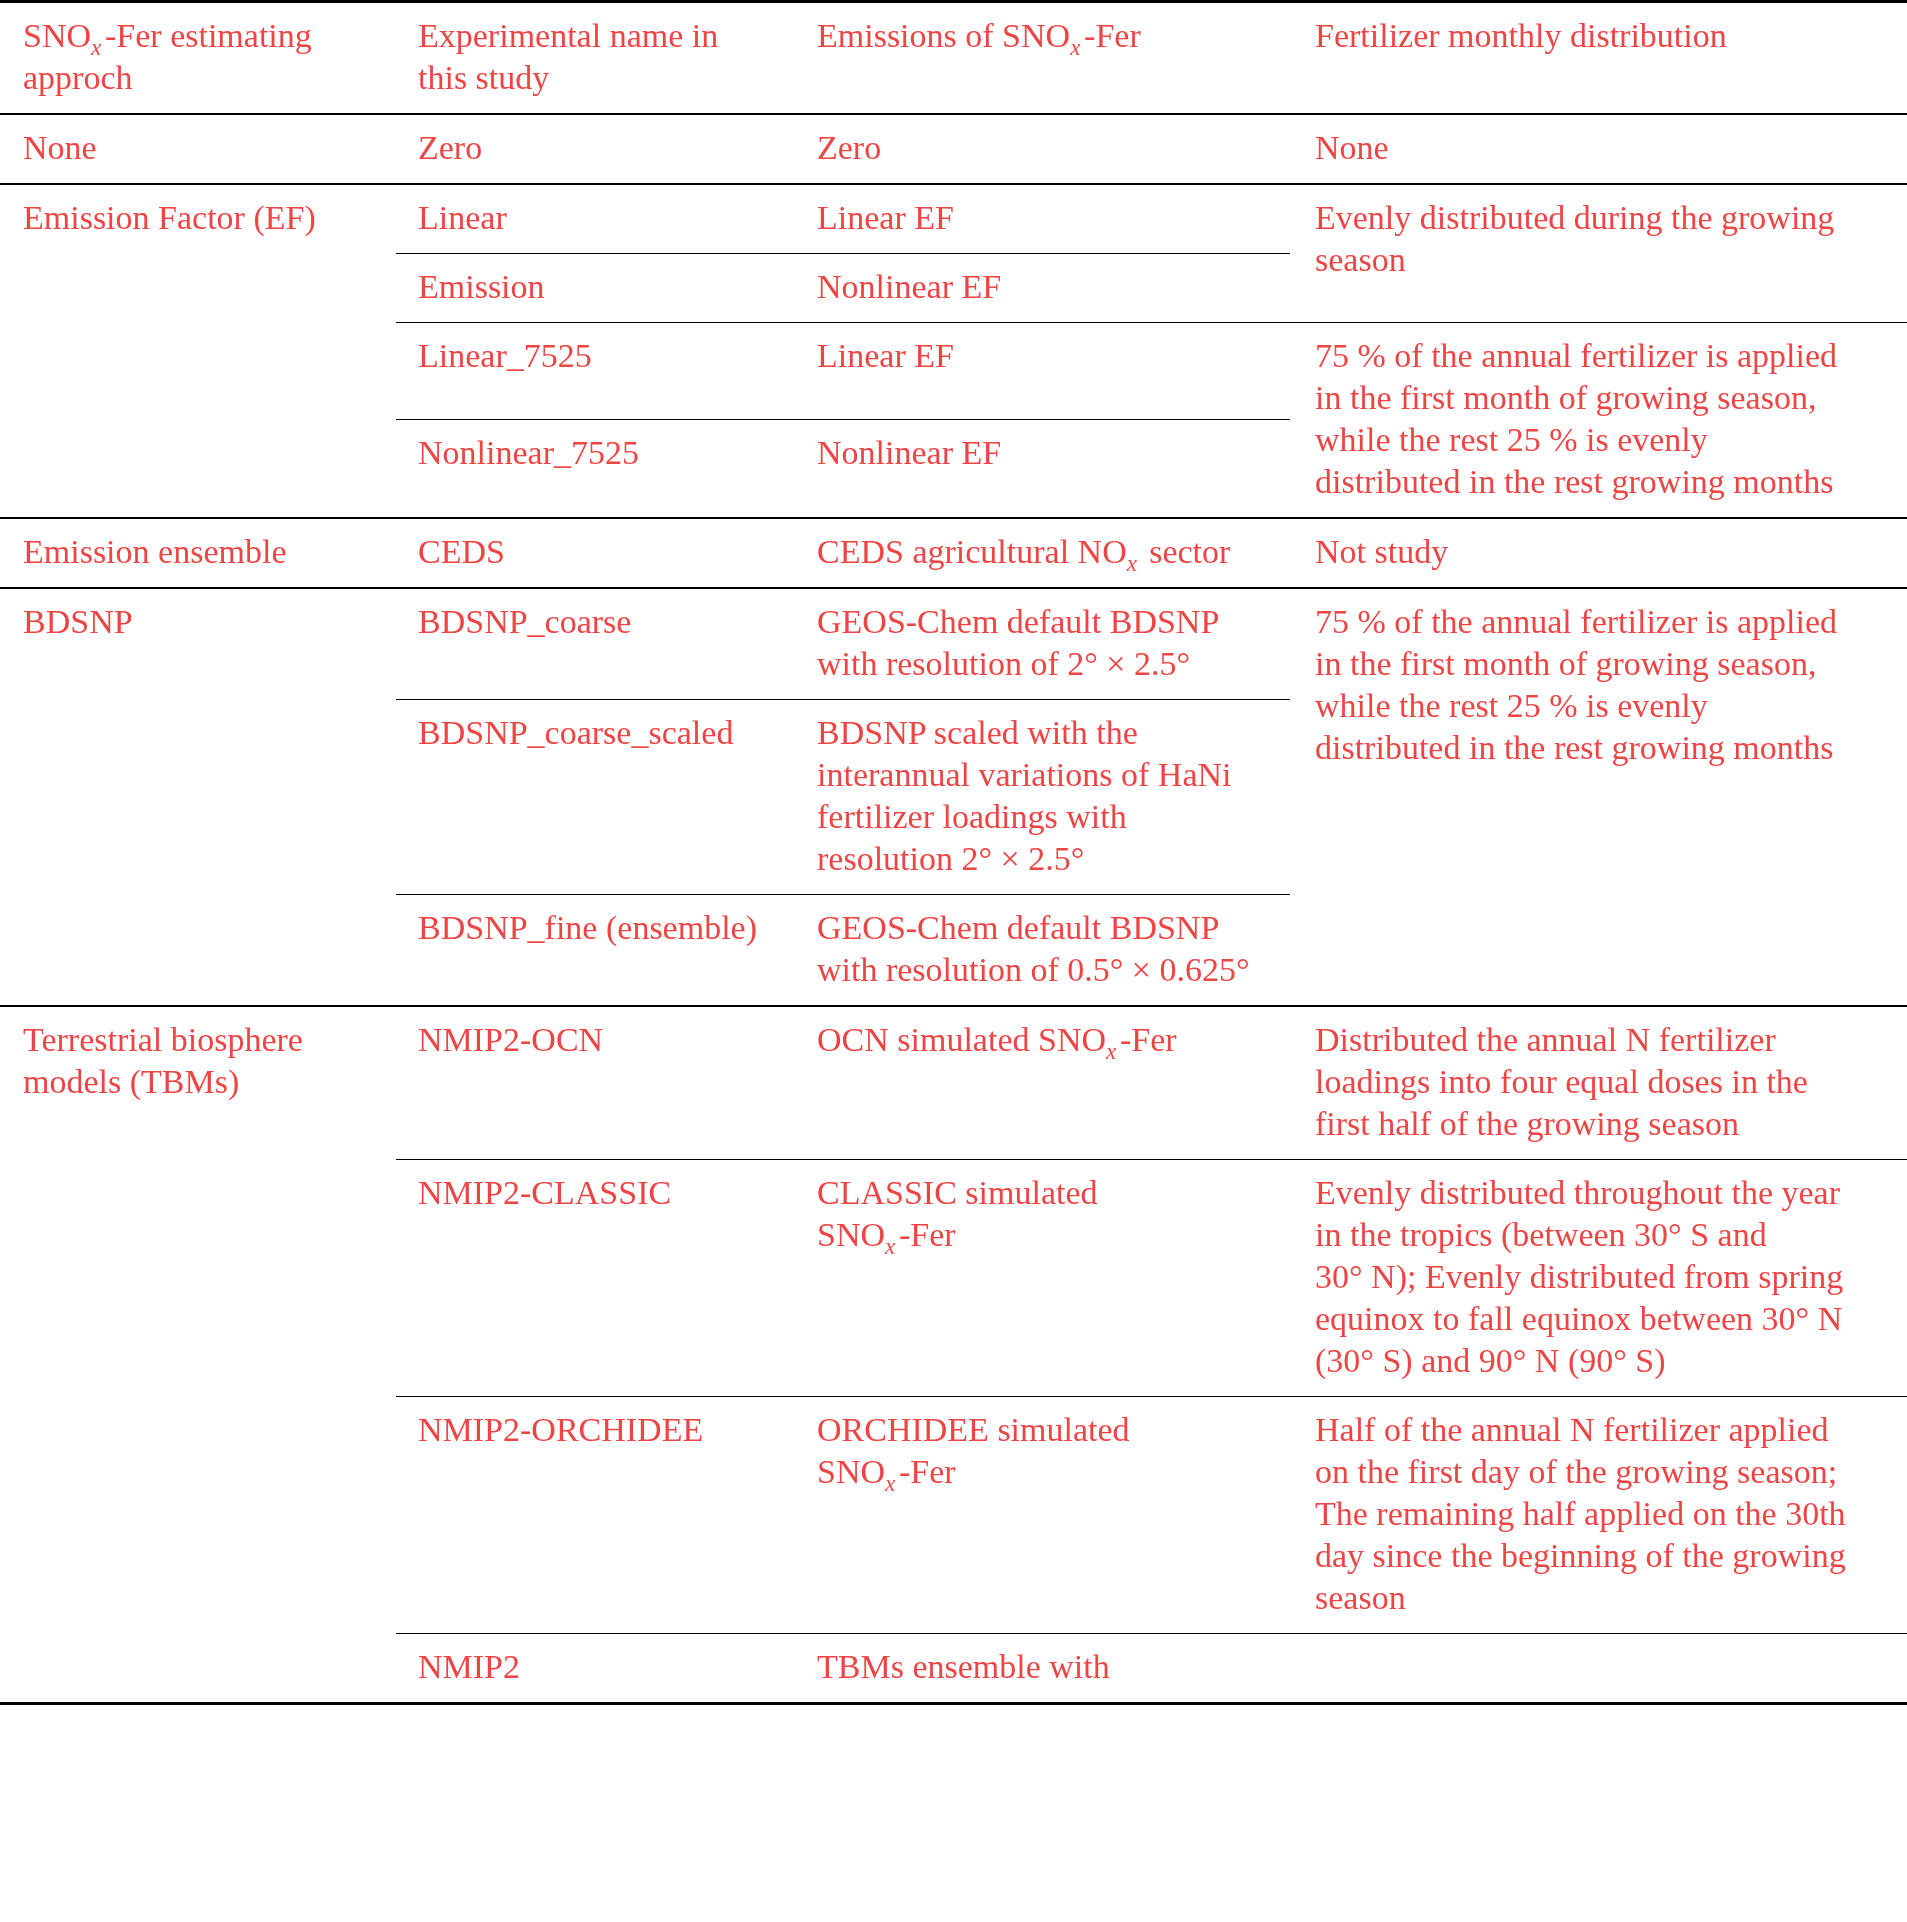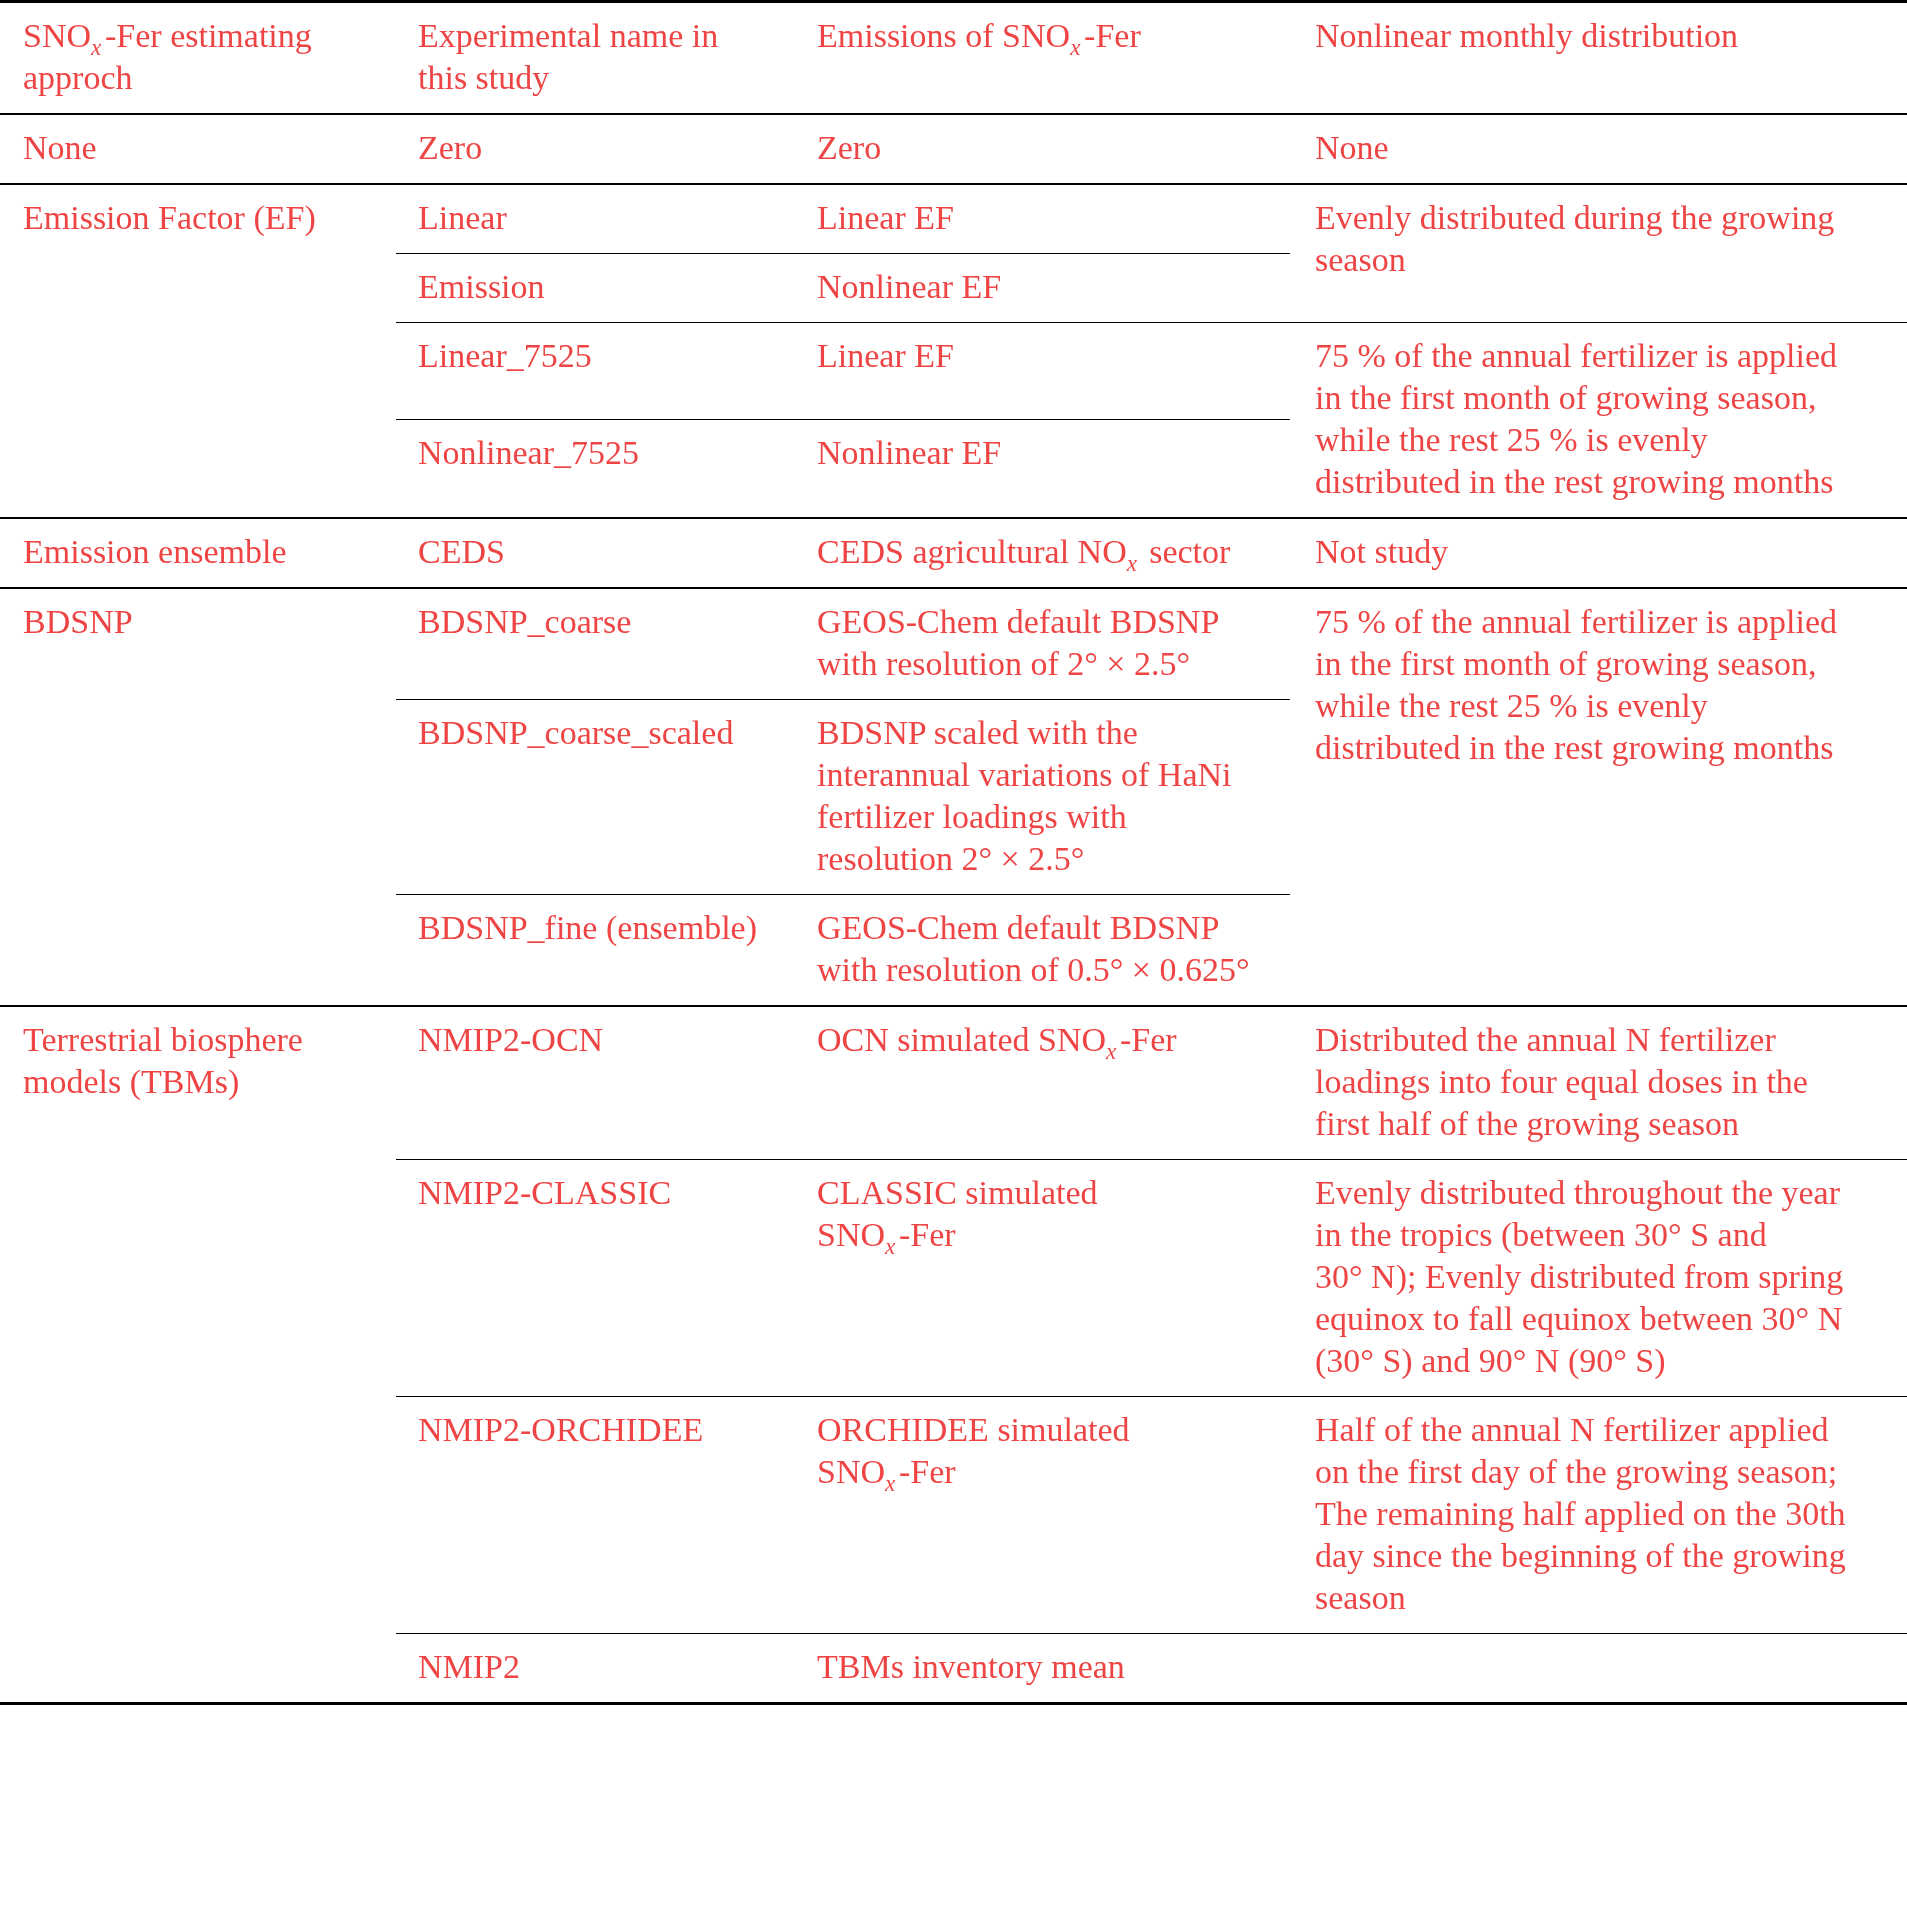--- a/index.html
+++ b/index.html
@@ -50,21 +50,21 @@
       <col style="width:396px">
       <col style="width:399px">
       <col style="width:495px">
       <col style="width:618px">
     </colgroup>
     <thead>
       <tr>
         <th class="c1 rule">SNO<sub>x</sub>-Fer estimating<br>approch</th>
         <th class="c2 rule">Experimental name in<br>this study</th>
         <th class="c3 rule">Emissions of SNO<sub>x</sub>-Fer</th>
-        <th class="c4 rule">Nonlinear monthly distribution</th>
+        <th class="c4 rule">Fertilizer monthly distribution</th>
       </tr>
     </thead>
     <tbody>
       <tr>
         <td class="c1 rule">None</td>
         <td class="c2 rule">Zero</td>
         <td class="c3 rule">Zero</td>
         <td class="c4 rule">None</td>
       </tr>
 
@@ -121,19 +121,19 @@
         <td class="c3 cl">CLASSIC simulated<br>SNO<sub>x</sub>-Fer</td>
         <td class="c4 cl">Evenly distributed throughout the year<br>in the tropics (between 30° S and<br>30° N); Evenly distributed from spring<br>equinox to fall equinox between 30° N<br>(30° S) and 90° N (90° S)</td>
       </tr>
       <tr>
         <td class="c2 cl">NMIP2-ORCHIDEE</td>
         <td class="c3 cl">ORCHIDEE simulated<br>SNO<sub>x</sub>-Fer</td>
         <td class="c4 cl">Half of the annual N fertilizer applied<br>on the first day of the growing season;<br>The remaining half applied on the 30th<br>day since the beginning of the growing<br>season</td>
       </tr>
       <tr>
         <td class="c2">NMIP2</td>
-        <td class="c3">TBMs inventory mean</td>
+        <td class="c3">TBMs ensemble with</td>
         <td class="c4"></td>
       </tr>
     </tbody>
   </table>
 </div>
 
 
 </body></html>

